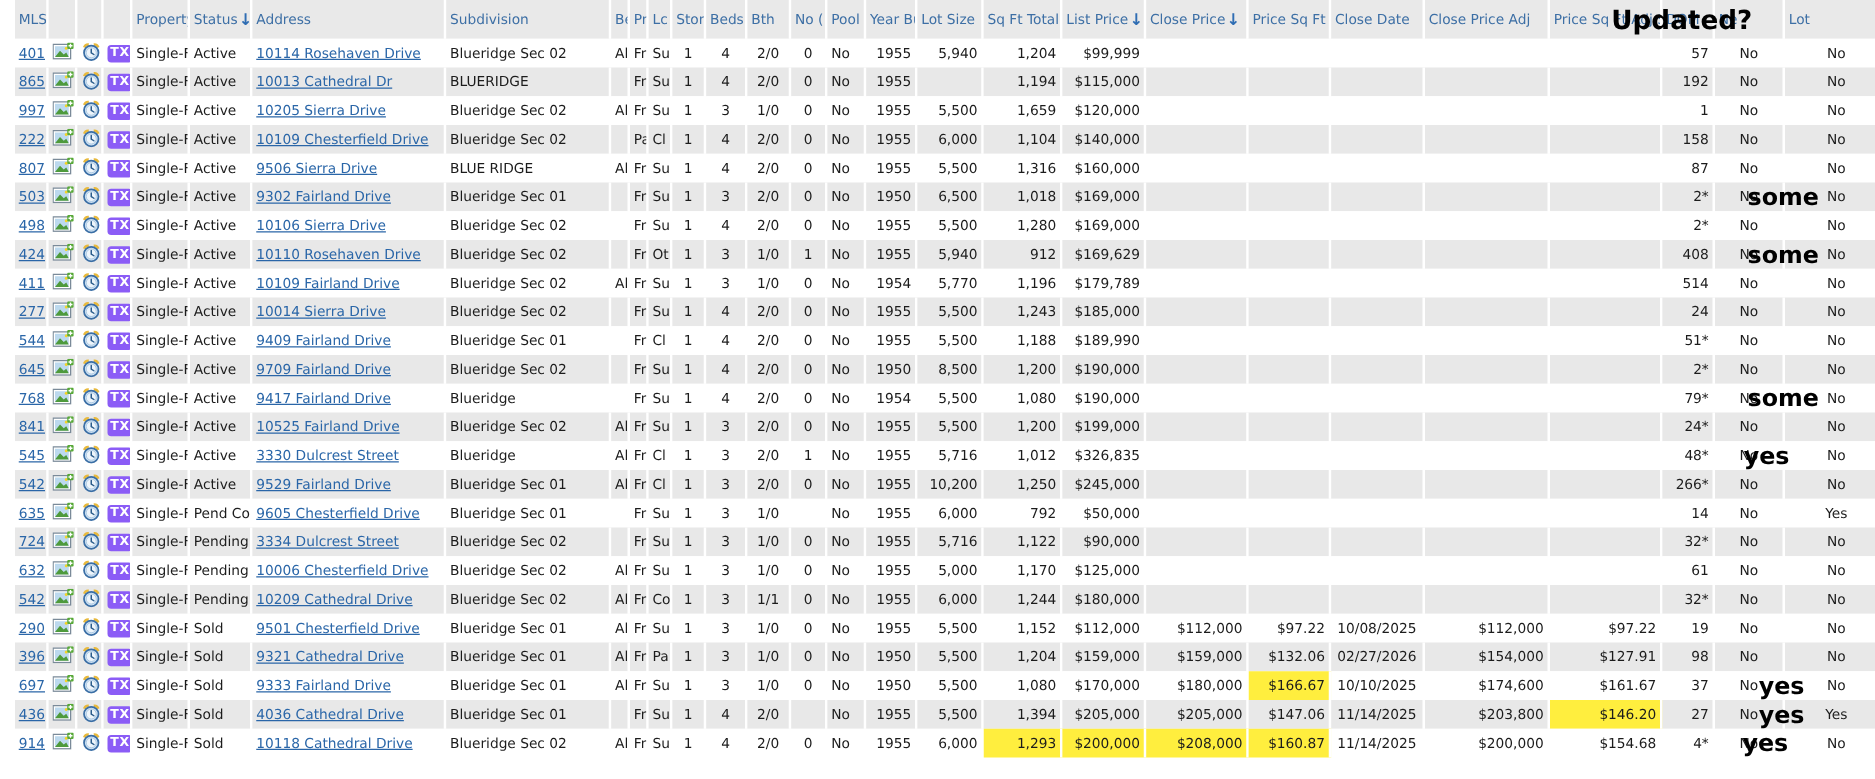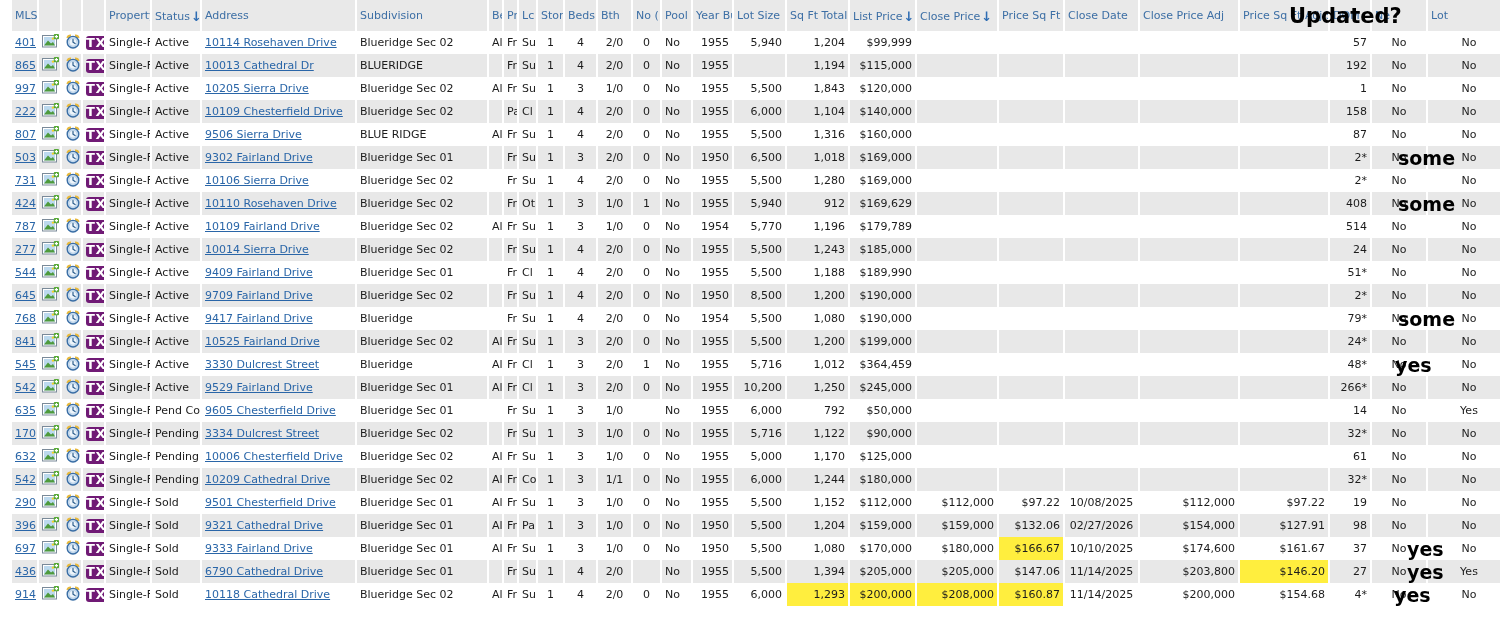--- a/index.html
+++ b/index.html
@@ -15,21 +15,21 @@
   }
   tr.odd td{background:#ffffff;}
   tr.even td{background:#e8e8e8;}
   td.al-r, th.al-r{text-align:right;padding-right:7px;}
   td.al-c, th.al-c{text-align:center;}
   th.hdr-clip{padding-left:2px;padding-right:0;}
   th.hdr-right{text-align:right;padding-right:8px;}
   th.hdr-lot{text-align:right;padding-right:12px;margin-top:14px;}
   a.lnk{color:#2a66a8;text-decoration:underline;cursor:pointer;text-align:right;}
   .sort-arrow{color:#2f6db3;font-weight:bold;font-size:13px;margin-left:1px;position:relative;top:1px;}
-  .tx-badge{display:inline-block;background:#701a75;color:#fff;font-weight:bold;font-size:13px;
+  .tx-badge{display:inline-block;background:#8b5cf6;color:#fff;font-weight:bold;font-size:10px;
             line-height:14px;width:20px;height:14px;text-align:center;border-radius:3px;letter-spacing:0.5px;}
   td.hl{background:#ffee3e !important;}
   td.icon-cell{text-align:center;padding:0 1px;}
   .annot{position:absolute;font-weight:bold;color:#000;white-space:nowrap;z-index:10;
          font-family:"DejaVu Sans","Liberation Sans",sans-serif;}
 </style>
 </head>
 <body>
 
 <div class="screen">
@@ -208,21 +208,21 @@
           <td>Al</td>
           <td>Fr</td>
           <td>Su</td>
           <td class="al-c">1</td>
           <td class="al-c">3</td>
           <td class="al-c">1/0</td>
           <td class="al-c">0</td>
           <td>No</td>
           <td class="al-r">1955</td>
           <td class="al-r">5,500</td>
-          <td class="al-r">1,843</td>
+          <td class="al-r">1,659</td>
           <td class="al-r">$120,000</td>
           <td class="al-r"></td>
           <td class="al-r"></td>
           <td class="al-c"></td>
           <td class="al-r"></td>
           <td class="al-r"></td>
           <td class="al-r">1</td>
           <td class="al-c">No</td>
           <td class="al-c">No</td>
         </tr>
@@ -349,21 +349,21 @@
           <td class="al-r"></td>
           <td class="al-r"></td>
           <td class="al-c"></td>
           <td class="al-r"></td>
           <td class="al-r"></td>
           <td class="al-r">2*</td>
           <td class="al-c">No</td>
           <td class="al-c">No</td>
         </tr>
         <tr class="odd">
-          <td><a class="lnk">731</a></td>
+          <td><a class="lnk">498</a></td>
           <td class="icon-cell"><svg width="17" height="14" viewBox="0 0 17 14" aria-hidden="true">
               <rect x="0.5" y="1.5" width="14" height="11.5" fill="#ffffff" stroke="#7a8a99"></rect>
               <rect x="2" y="3" width="11" height="8.5" fill="#bcd9ee"></rect>
               <path d="M2 11.5 L6 6.5 L9 9.5 L11 8 L13 11.5 Z" fill="#4e9a3c"></path>
               <circle cx="11" cy="4.6" r="1.2" fill="#f5d327"></circle>
               <rect x="11.8" y="0" width="5.2" height="5.2" rx="1" fill="#56a836"></rect>
               <path d="M14.4 1 v3.2 M12.8 2.6 h3.2" stroke="#ffffff" stroke-width="1.1"></path>
             </svg></td>
           <td class="icon-cell"><svg width="16" height="15" viewBox="0 0 16 15" aria-hidden="true">
               <path d="M2.4 4 A3.4 3.4 0 0 1 6 1.6" stroke="#e8b93c" stroke-width="2.1" fill="none"></path>
@@ -435,21 +435,21 @@
           <td class="al-r"></td>
           <td class="al-r"></td>
           <td class="al-c"></td>
           <td class="al-r"></td>
           <td class="al-r"></td>
           <td class="al-r">408</td>
           <td class="al-c">No</td>
           <td class="al-c">No</td>
         </tr>
         <tr class="odd">
-          <td><a class="lnk">787</a></td>
+          <td><a class="lnk">411</a></td>
           <td class="icon-cell"><svg width="17" height="14" viewBox="0 0 17 14" aria-hidden="true">
               <rect x="0.5" y="1.5" width="14" height="11.5" fill="#ffffff" stroke="#7a8a99"></rect>
               <rect x="2" y="3" width="11" height="8.5" fill="#bcd9ee"></rect>
               <path d="M2 11.5 L6 6.5 L9 9.5 L11 8 L13 11.5 Z" fill="#4e9a3c"></path>
               <circle cx="11" cy="4.6" r="1.2" fill="#f5d327"></circle>
               <rect x="11.8" y="0" width="5.2" height="5.2" rx="1" fill="#56a836"></rect>
               <path d="M14.4 1 v3.2 M12.8 2.6 h3.2" stroke="#ffffff" stroke-width="1.1"></path>
             </svg></td>
           <td class="icon-cell"><svg width="16" height="15" viewBox="0 0 16 15" aria-hidden="true">
               <path d="M2.4 4 A3.4 3.4 0 0 1 6 1.6" stroke="#e8b93c" stroke-width="2.1" fill="none"></path>
@@ -725,21 +725,21 @@
           <td>Fr</td>
           <td>Cl</td>
           <td class="al-c">1</td>
           <td class="al-c">3</td>
           <td class="al-c">2/0</td>
           <td class="al-c">1</td>
           <td>No</td>
           <td class="al-r">1955</td>
           <td class="al-r">5,716</td>
           <td class="al-r">1,012</td>
-          <td class="al-r">$364,459</td>
+          <td class="al-r">$326,835</td>
           <td class="al-r"></td>
           <td class="al-r"></td>
           <td class="al-c"></td>
           <td class="al-r"></td>
           <td class="al-r"></td>
           <td class="al-r">48*</td>
           <td class="al-c">No</td>
           <td class="al-c">No</td>
         </tr>
         <tr class="even">
@@ -822,21 +822,21 @@
           <td class="al-r"></td>
           <td class="al-r"></td>
           <td class="al-c"></td>
           <td class="al-r"></td>
           <td class="al-r"></td>
           <td class="al-r">14</td>
           <td class="al-c">No</td>
           <td class="al-c">Yes</td>
         </tr>
         <tr class="even">
-          <td><a class="lnk">170</a></td>
+          <td><a class="lnk">724</a></td>
           <td class="icon-cell"><svg width="17" height="14" viewBox="0 0 17 14" aria-hidden="true">
               <rect x="0.5" y="1.5" width="14" height="11.5" fill="#ffffff" stroke="#7a8a99"></rect>
               <rect x="2" y="3" width="11" height="8.5" fill="#bcd9ee"></rect>
               <path d="M2 11.5 L6 6.5 L9 9.5 L11 8 L13 11.5 Z" fill="#4e9a3c"></path>
               <circle cx="11" cy="4.6" r="1.2" fill="#f5d327"></circle>
               <rect x="11.8" y="0" width="5.2" height="5.2" rx="1" fill="#56a836"></rect>
               <path d="M14.4 1 v3.2 M12.8 2.6 h3.2" stroke="#ffffff" stroke-width="1.1"></path>
             </svg></td>
           <td class="icon-cell"><svg width="16" height="15" viewBox="0 0 16 15" aria-hidden="true">
               <path d="M2.4 4 A3.4 3.4 0 0 1 6 1.6" stroke="#e8b93c" stroke-width="2.1" fill="none"></path>
@@ -1099,21 +1099,21 @@
           <td class="icon-cell"><svg width="16" height="15" viewBox="0 0 16 15" aria-hidden="true">
               <path d="M2.4 4 A3.4 3.4 0 0 1 6 1.6" stroke="#e8b93c" stroke-width="2.1" fill="none"></path>
               <path d="M10 1.6 A3.4 3.4 0 0 1 13.6 4" stroke="#e8b93c" stroke-width="2.1" fill="none"></path>
               <circle cx="8" cy="8.2" r="5.8" fill="#cfe2f3" stroke="#3a6ea5" stroke-width="1.4"></circle>
               <circle cx="8" cy="8.2" r="4" fill="#eef5fb" stroke="#9fc0dd" stroke-width="0.6"></circle>
               <path d="M8 5.4 v2.8 l2.1 1.4" stroke="#2b5d8c" stroke-width="1.2" fill="none" stroke-linecap="round"></path>
             </svg></td>
           <td class="icon-cell"><span class="tx-badge">TX</span></td>
           <td>Single-F</td>
           <td>Sold</td>
-          <td><a class="lnk">6790 Cathedral Drive</a></td>
+          <td><a class="lnk">4036 Cathedral Drive</a></td>
           <td>Blueridge Sec 01</td>
           <td></td>
           <td>Fr</td>
           <td>Su</td>
           <td class="al-c">1</td>
           <td class="al-c">4</td>
           <td class="al-c">2/0</td>
           <td class="al-c"></td>
           <td>No</td>
           <td class="al-r">1955</td>

